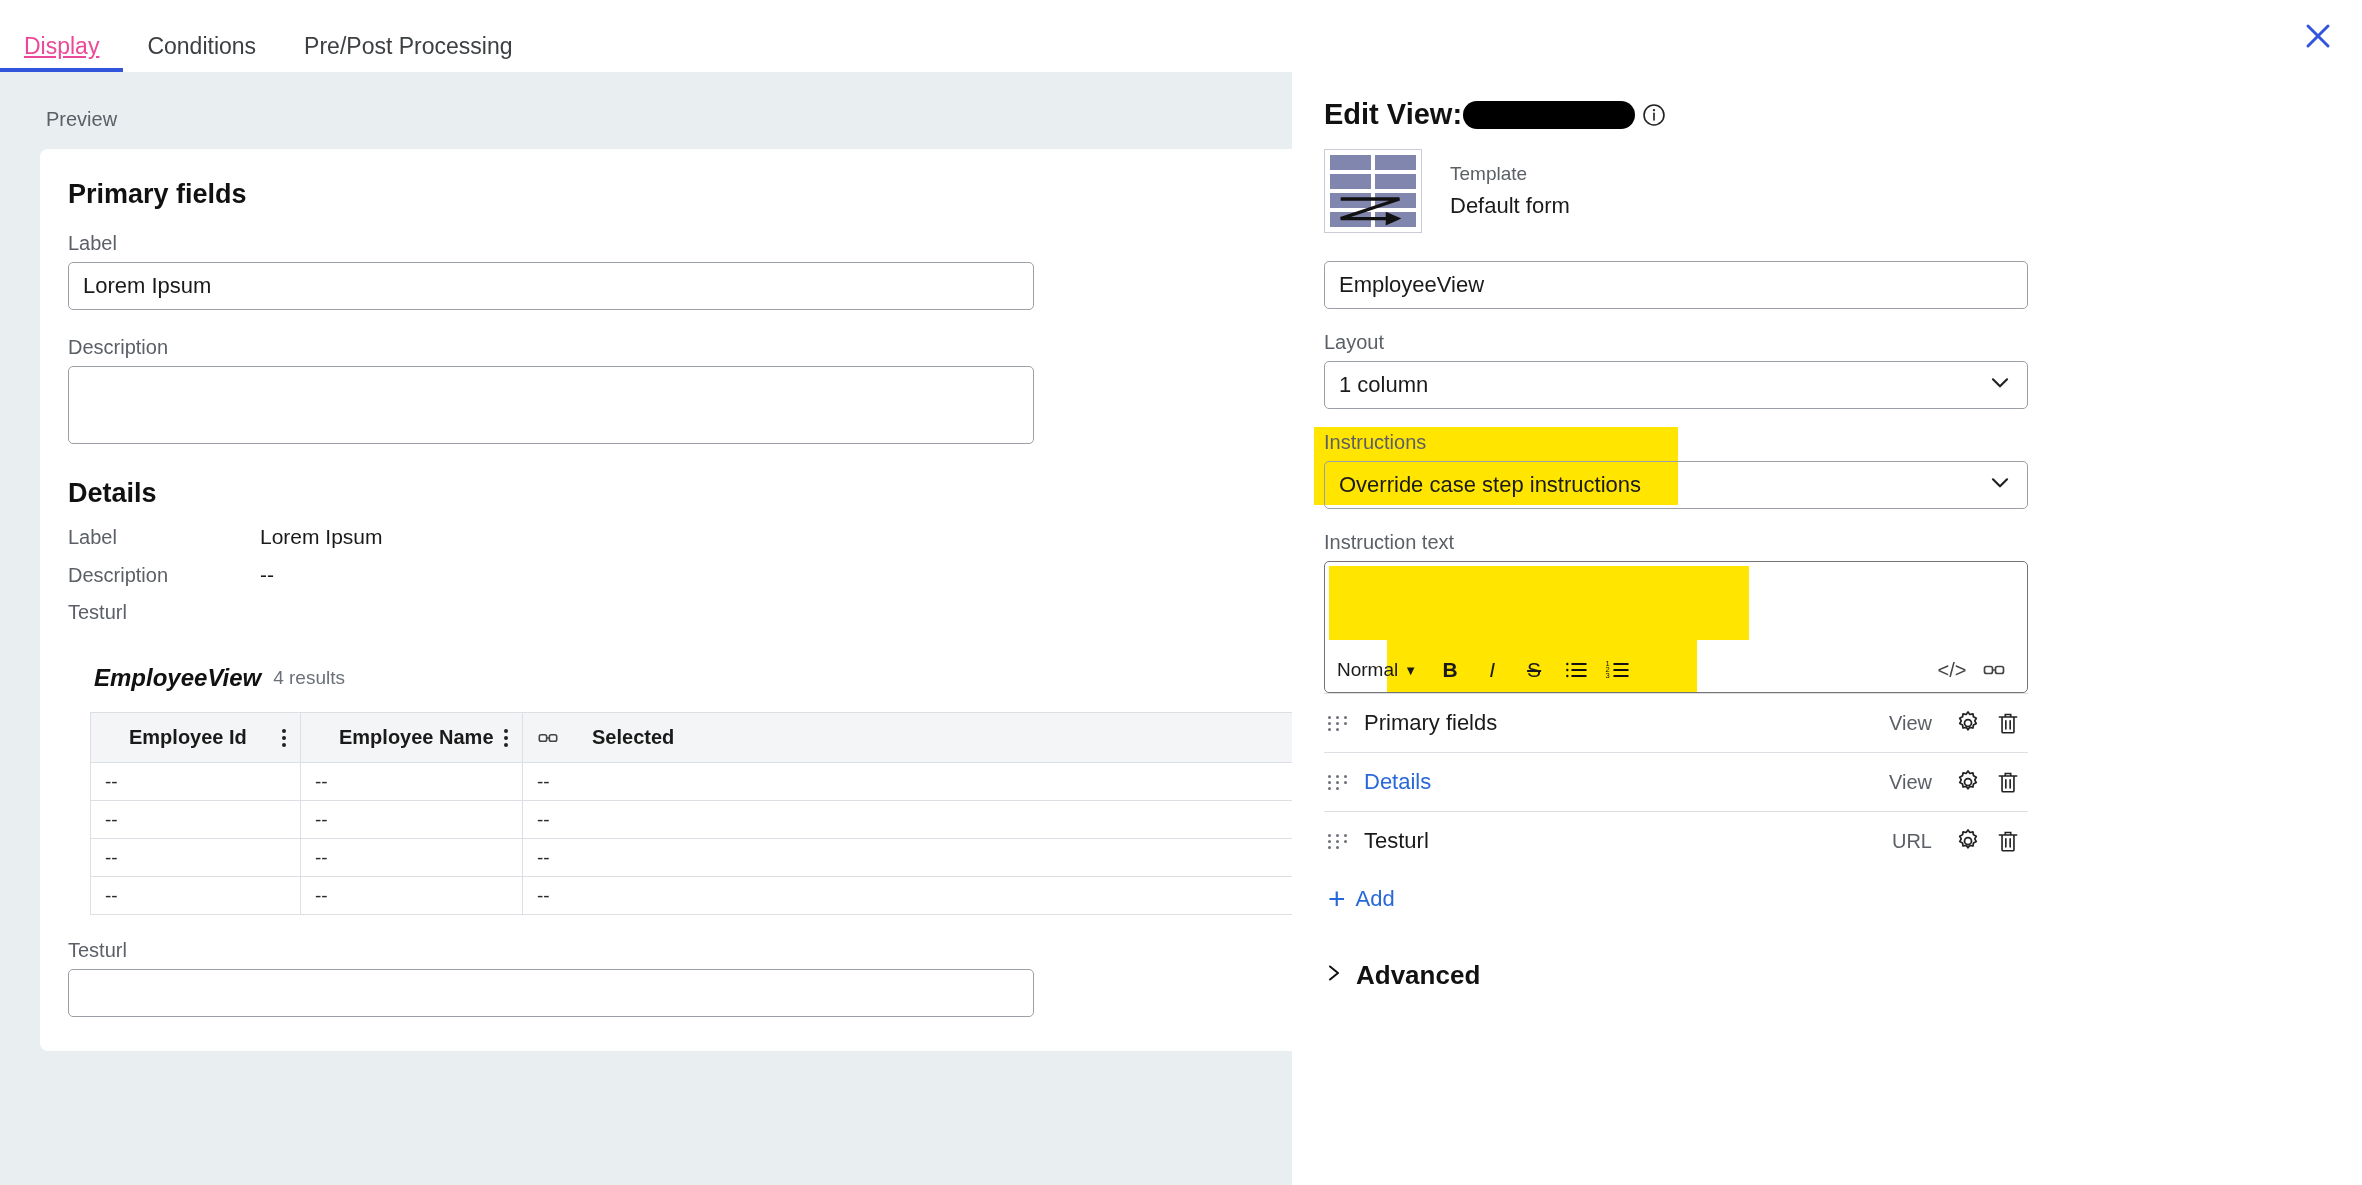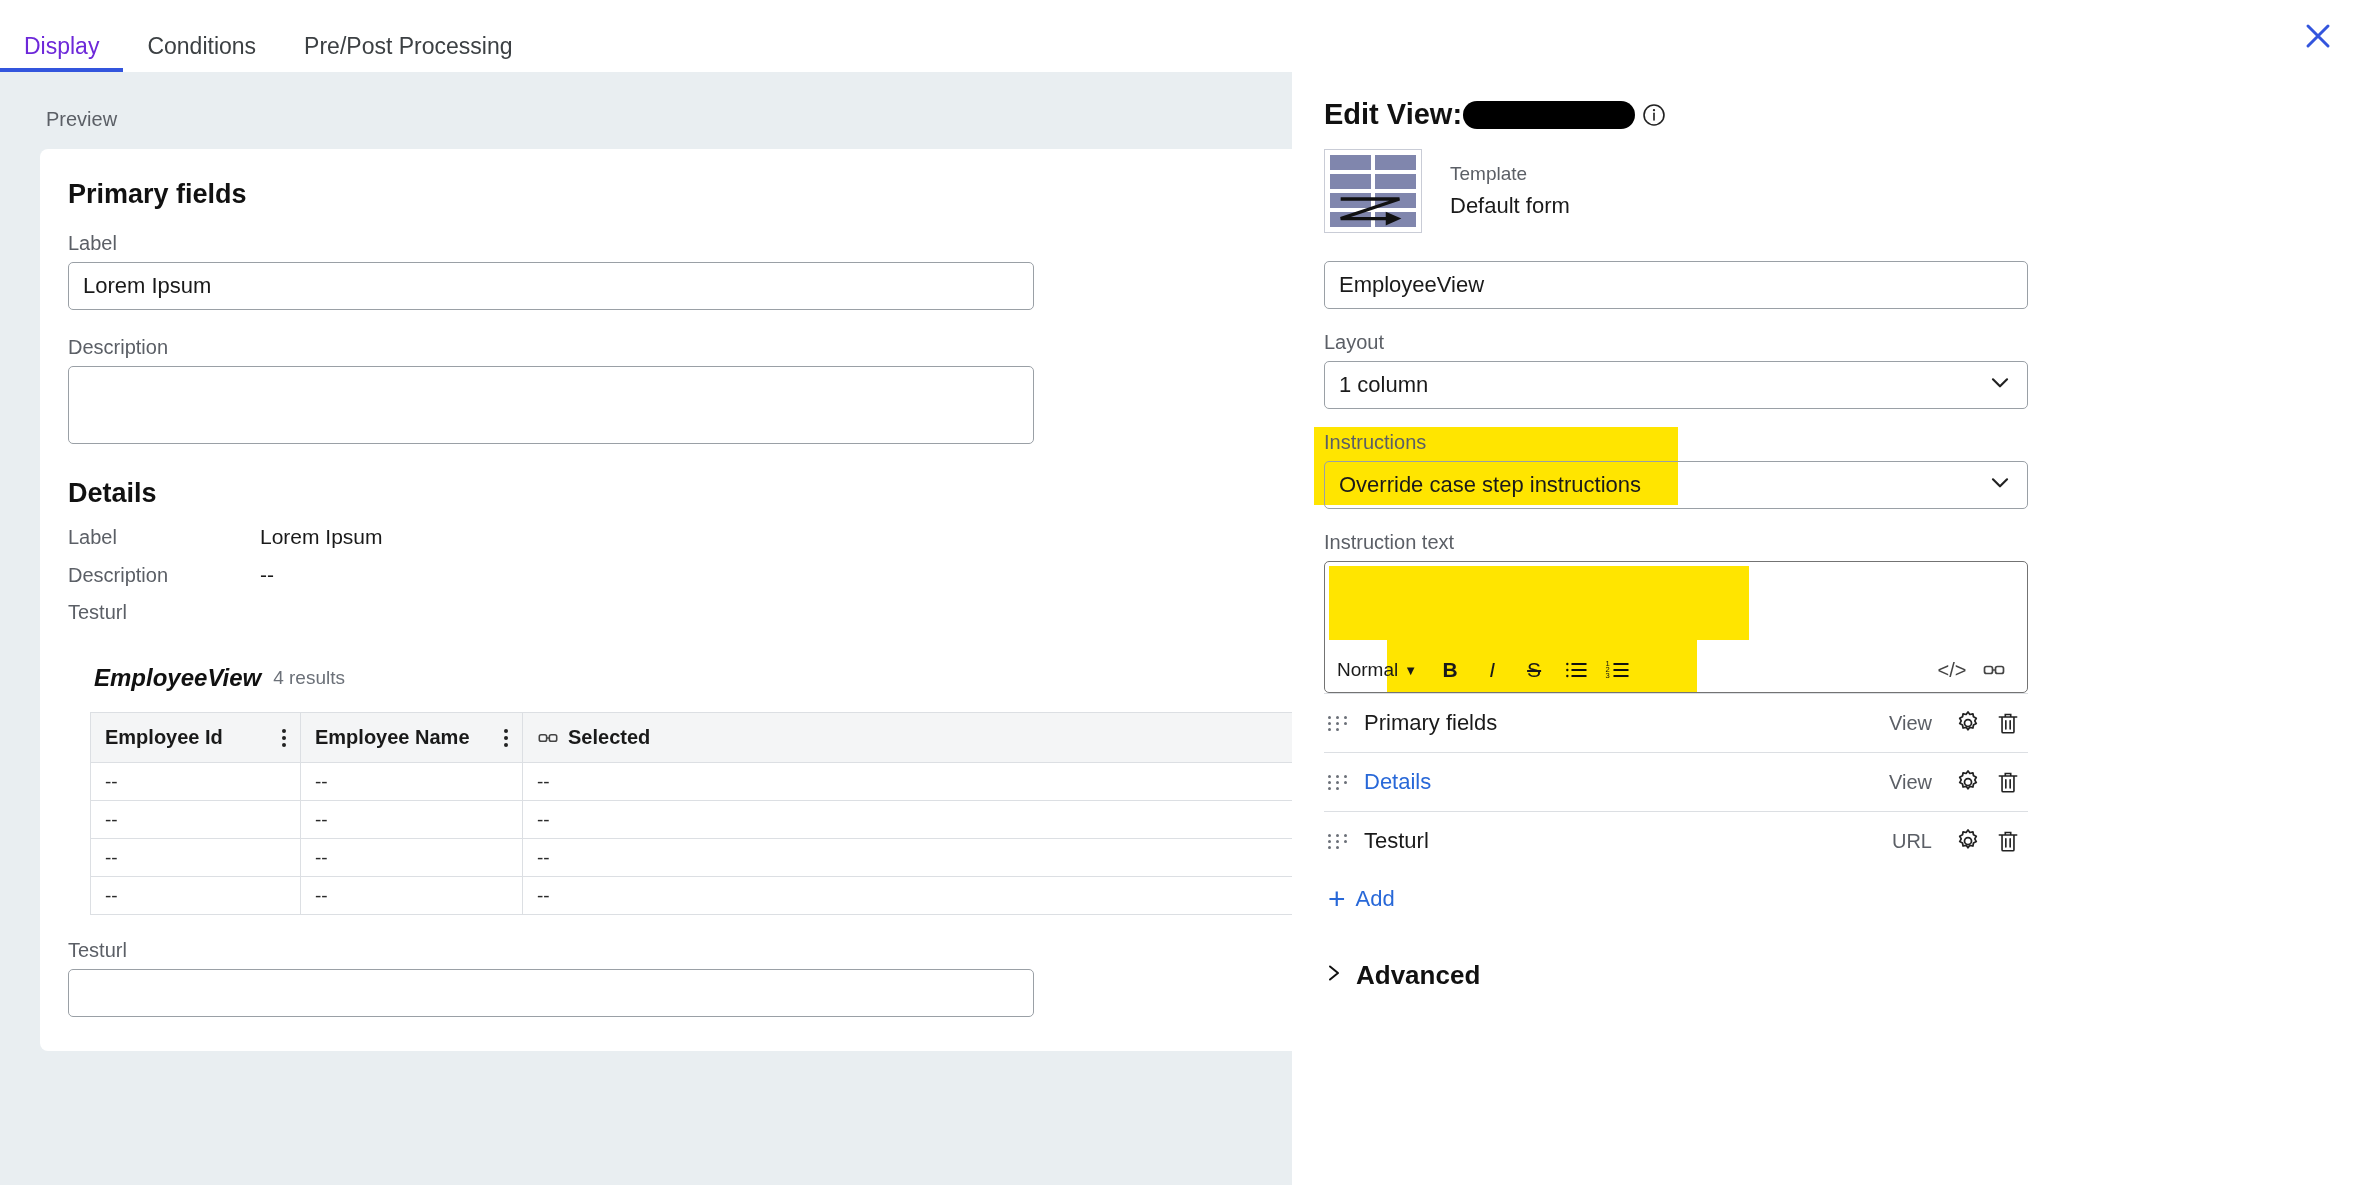--- a/index.html
+++ b/index.html
@@ -25,21 +25,21 @@
   .tabs { display: flex; align-items: flex-end; height: 72px; }
   .tab {
     font-size: 23px;
     color: #3c4043;
     padding: 0 24px 14px 24px;
     line-height: 1;
     cursor: pointer;
     position: relative;
     white-space: nowrap;
   }
-  .tab.active { color: #6d28d9; }
+  .tab.active { color: #ec4899; text-decoration: underline; }
   .tab.active::after {
     content: "";
     position: absolute;
     left: 0; right: 0; bottom: 0;
     height: 4px;
     background: #3355dd;
   }
   .close-btn {
     position: absolute;
     right: 22px; top: 14px;
@@ -129,21 +129,21 @@
     background: #f4f5f6;
     border: 1px solid #dcdfe3;
     font-size: 20px;
     font-weight: bold;
     color: #1a1a1a;
     text-align: left;
     height: 50px;
     padding: 0 14px;
   }
   .th-inner { display: flex; align-items: center; }
-  .th-inner .th-txt { flex: 0 0 auto; }
+  .th-inner .th-txt { flex: 0 0 auto; margin-left: 24px; }
   .th-inner .th-sp { flex: 1; }
   table.grid tbody td {
     border: 1px solid #dcdfe3;
     height: 38px;
     font-size: 19px;
     color: #2a2a2a;
     padding: 0 14px;
     background: #fff;
   }
   .kebab { display: inline-flex; flex-direction: column; gap: 3px; cursor: pointer; padding-left: 10px;}

